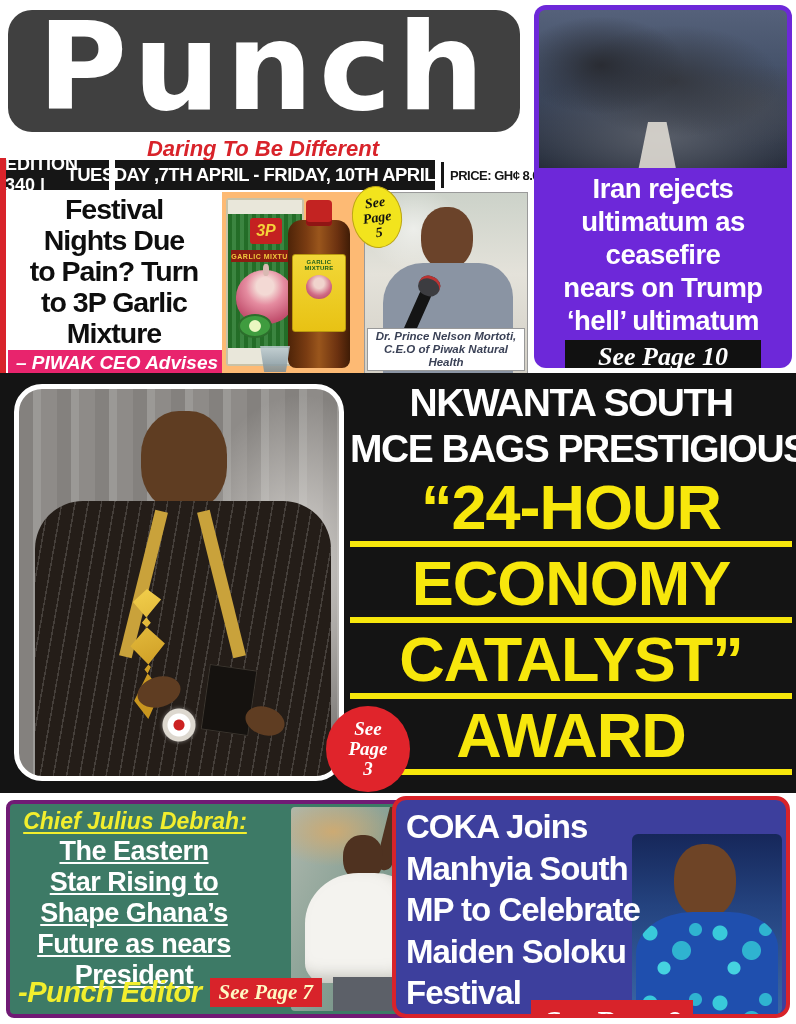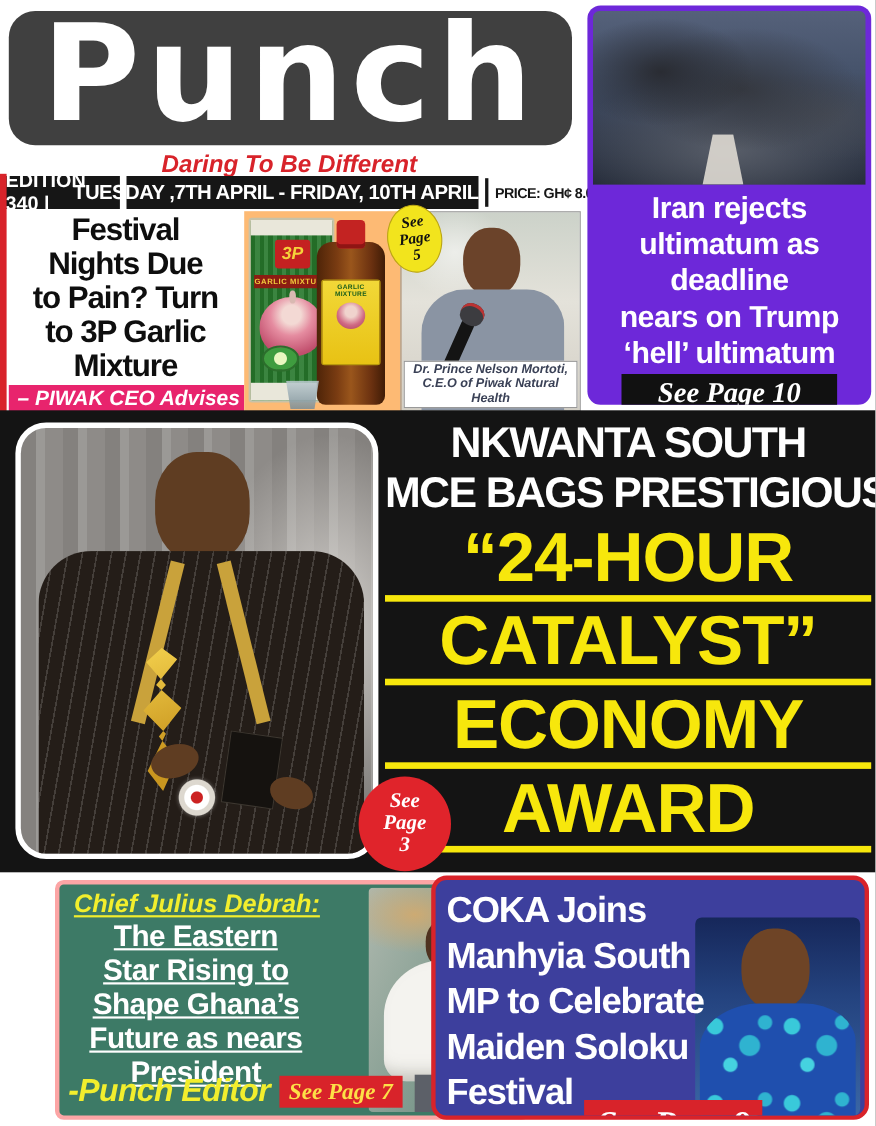--- a/index.html
+++ b/index.html
@@ -212,33 +212,33 @@
   .see3-circle {
     position:absolute; left:326px; top:333px; width:84px; height:86px; background:#e0242b; border-radius:50%;
     display:flex; flex-direction:column; align-items:center; justify-content:center; z-index:5;
     color:#fff; font-family:"Liberation Serif", serif; font-style:italic; font-weight:bold;
     font-size:19px; line-height:20px;
   }
 
   
   .debrah-box {
     position:absolute; left:6px; top:800px; width:432px; height:218px; background:#3d7a66;
-    border:4px solid #fca5a5; border-radius:8px; overflow:hidden;margin-left:44px;
+    border:4px solid #701a75; border-radius:8px; overflow:hidden;
   }
   .debrah-kicker {
     position:absolute; left:6px; top:4px; width:238px; text-align:center;
     color:#f2ee2d; font-style:italic; font-weight:bold; font-size:23px;
     text-decoration:underline; text-underline-offset:3px;
   }
   .debrah-headline { position:absolute; left:0px; top:32px; width:248px; text-align:center; }
   .debrah-headline div { color:#fff; font-weight:bold; font-size:27px; line-height:31px; letter-spacing:-0.5px;text-decoration:underline; }
   .debrah-byline-row { position:absolute; left:8px; bottom:5px; display:flex; align-items:center; z-index:3; }
   .debrah-byline { color:#f2ee2d; font-style:italic; font-weight:bold; font-size:29px; letter-spacing:-0.5px; white-space:nowrap; }
   .see7-box {
-    margin-left:8px; background:#d8232a; color:#fde047; font-family:"Liberation Serif", serif;
+    margin-left:8px; background:#d8232a; color:#fef9c3; font-family:"Liberation Serif", serif;
     font-style:italic; font-weight:bold; font-size:21px; padding:2px 9px; white-space:nowrap;
   }
   .debrah-photo {
     position:absolute; right:3px; top:3px; width:140px; height:204px; overflow:hidden; border-radius:4px;
     background:
       radial-gradient(ellipse 90px 50px at 30% 12%, rgba(210,170,110,.9), transparent 70%),
       linear-gradient(115deg, #aeb8ae 0%, #88a094 45%, #5d8377 100%);
   }
   .db-head { position:absolute; left:52px; top:28px; width:40px; height:46px; background:#4f3220; border-radius:45%; }
   .db-arm { position:absolute; left:92px; top:-6px; width:16px; height:70px; background:#4f3220; transform:rotate(14deg); border-radius:8px; }
@@ -294,21 +294,21 @@
   <div class="price-tag">PRICE: GH¢ 8.00</div>
   <div class="left-red-strip"></div>
 
   <div class="iran-box">
     <div class="iran-photo">
       <div class="cooling-tower"></div>
     </div>
     <div class="iran-headline">
       <div>Iran rejects</div>
       <div>ultimatum as</div>
-      <div>deadline</div>
+      <div>ceasefire</div>
       <div>nears on Trump</div>
       <div>‘hell’ ultimatum</div>
     </div>
     <div class="iran-seepage">See Page 10</div>
   </div>
 
   <div class="garlic-sec">
     <div class="garlic-headline">
       <div>Festival</div>
       <div>Nights Due</div>
@@ -362,22 +362,22 @@
       <div class="aw-trophy"></div>
       <div class="aw-medal"></div>
       <div class="aw-plaque"></div>
       <div class="aw-hand1"></div>
       <div class="aw-hand2"></div>
     </div>
     <div class="award-headline">
       <div class="aw-kicker">NKWANTA SOUTH</div>
       <div class="aw-kicker">MCE BAGS PRESTIGIOUS</div>
       <span class="aw-yellow">“24-HOUR</span>
+      <span class="aw-yellow">ECONOMY</span>
       <span class="aw-yellow">CATALYST”</span>
-      <span class="aw-yellow">ECONOMY</span>
       <span class="aw-yellow">AWARD</span>
     </div>
     <div class="see3-circle">
       <div>See</div>
       <div>Page</div>
       <div>3</div>
     </div>
   </div>
 
   <div class="debrah-box">

